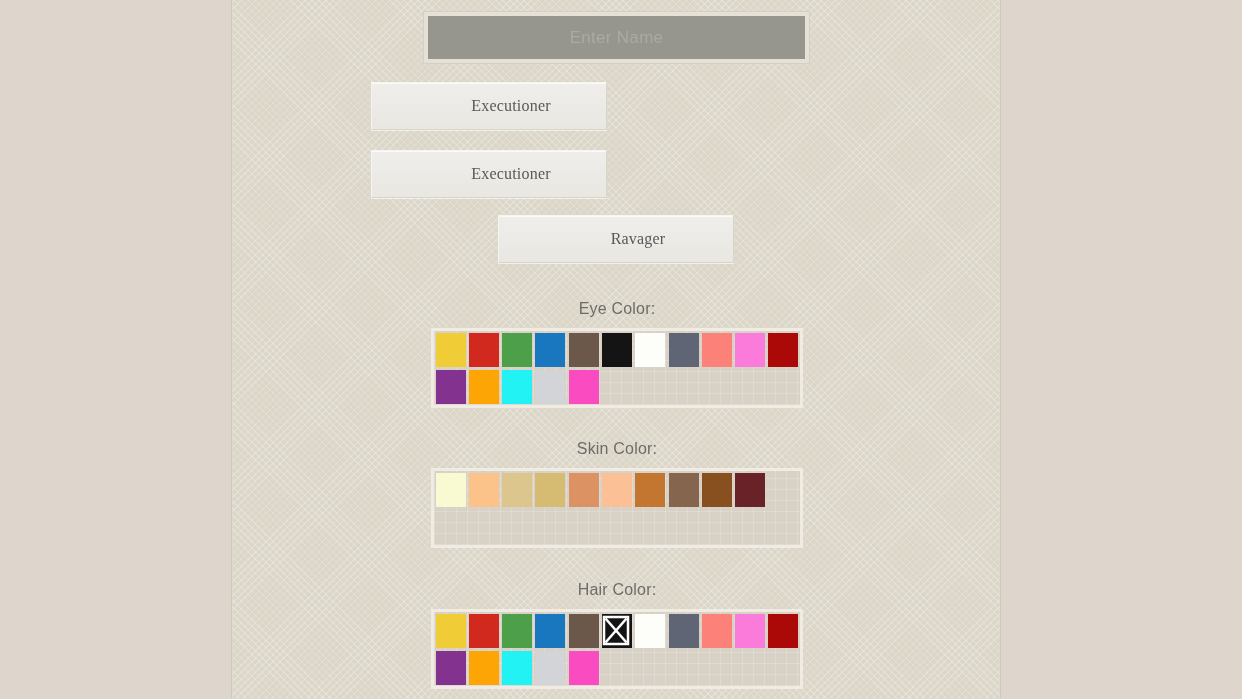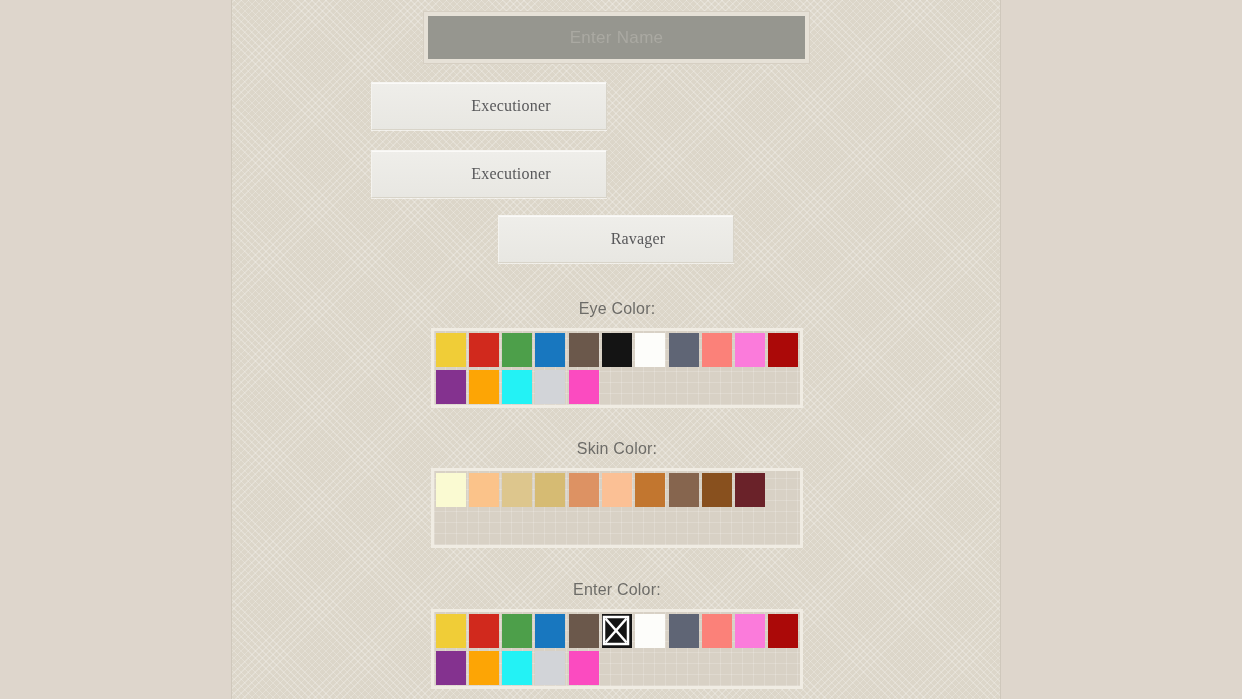--- a/index.html
+++ b/index.html
@@ -287,21 +287,21 @@
             <div class="swatch empty"></div>
             <div class="swatch empty"></div>
             <div class="swatch empty"></div>
             <div class="swatch empty"></div>
             <div class="swatch empty"></div>
           </div>
       </div>
     </div>
 
     <div class="palette-section" id="section-hair">
-      <div class="palette-label">Enter Color:</div>
+      <div class="palette-label">Hair Color:</div>
       <div class="palette-box">
         <div class="palette-grid" id="grid-hair">
             <div class="swatch">
               <div class="fill" style="background: rgb(240, 205, 55);"></div>
             </div>
             <div class="swatch">
               <div class="fill" style="background: rgb(209, 41, 29);"></div>
             </div>
             <div class="swatch">
               <div class="fill" style="background: rgb(77, 159, 74);"></div>

